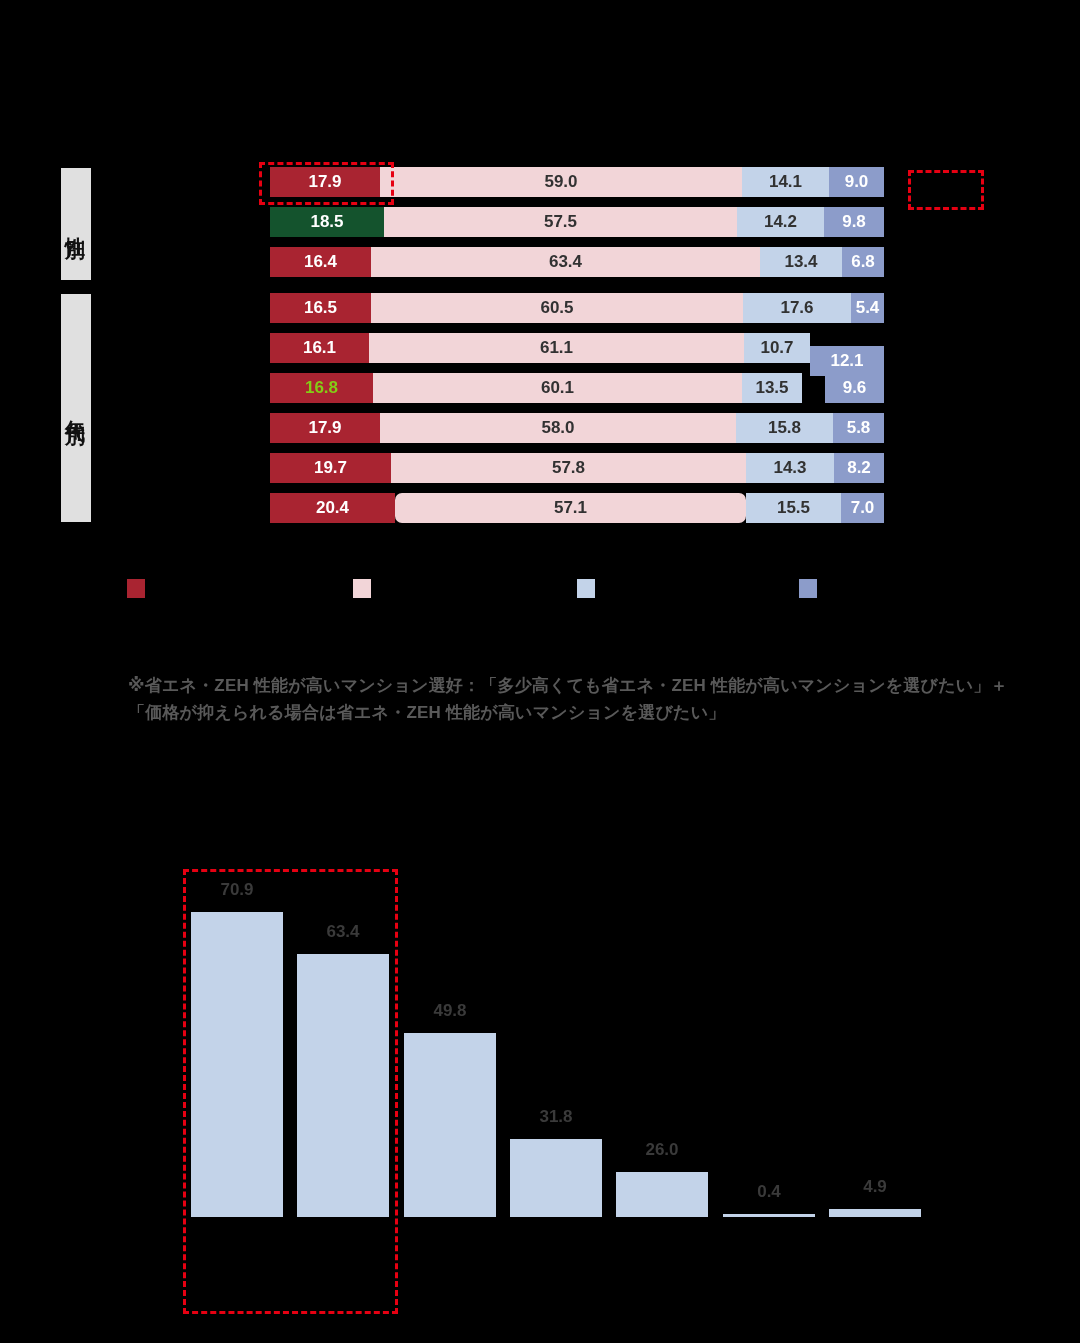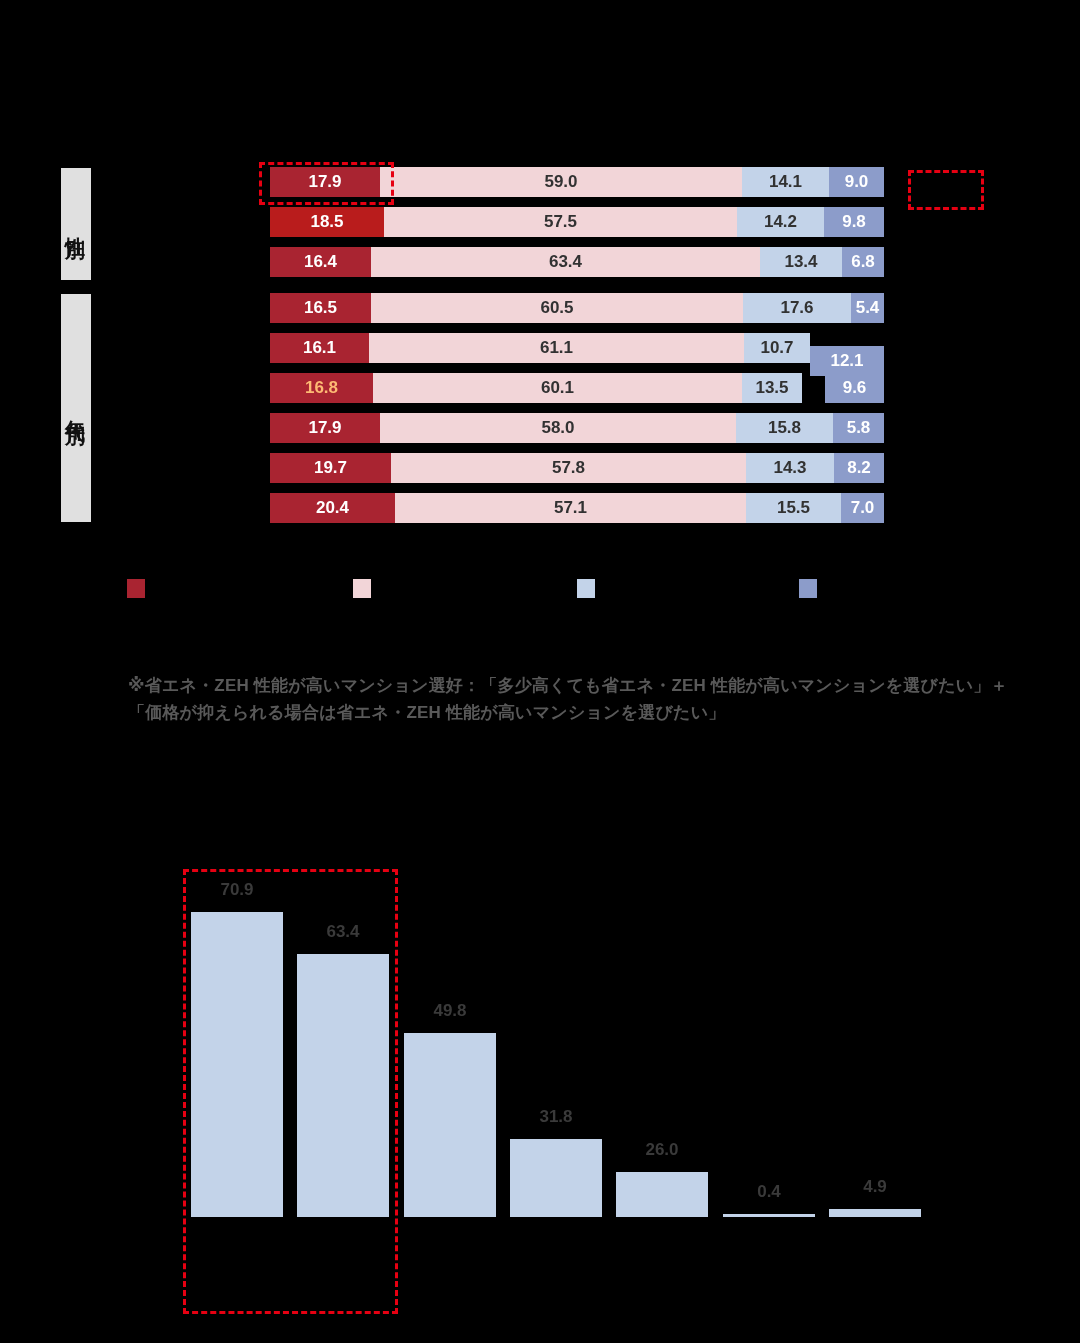--- a/index.html
+++ b/index.html
@@ -35,51 +35,51 @@
 <body>
 
 <div class="canvas">
 
   <div class="abs" id="stacked-chart">
       <div class="group-band" style="left: 61px; top: 144px; width: 30px; height: 112px;">性別</div>
       <div class="seg" style="left: 270px; top: 143px; width: 110px; background: rgb(169, 36, 49); color: rgb(255, 255, 255);">17.9</div>
       <div class="seg" style="left: 380px; top: 143px; width: 362px; background: rgb(242, 213, 216); color: rgb(50, 50, 50);">59.0</div>
       <div class="seg" style="left: 742px; top: 143px; width: 87px; background: rgb(195, 211, 233); color: rgb(50, 50, 50);">14.1</div>
       <div class="seg" style="left: 829px; top: 143px; width: 55px; background: rgb(140, 156, 202); color: rgb(255, 255, 255);">9.0</div>
-      <div class="seg" style="left: 270px; top: 183px; width: 114px; background: #b91c1c; color: rgb(255, 255, 255);">18.5</div>
+      <div class="seg" style="left: 270px; top: 183px; width: 114px; background: #14532d; color: rgb(255, 255, 255);">18.5</div>
       <div class="seg" style="left: 384px; top: 183px; width: 353px; background: rgb(242, 213, 216); color: rgb(50, 50, 50);">57.5</div>
       <div class="seg" style="left: 737px; top: 183px; width: 87px; background: rgb(195, 211, 233); color: rgb(50, 50, 50);">14.2</div>
       <div class="seg" style="left: 824px; top: 183px; width: 60px; background: rgb(140, 156, 202); color: rgb(255, 255, 255);">9.8</div>
       <div class="seg" style="left: 270px; top: 223px; width: 101px; background: rgb(169, 36, 49); color: rgb(255, 255, 255);">16.4</div>
       <div class="seg" style="left: 371px; top: 223px; width: 389px; background: rgb(242, 213, 216); color: rgb(50, 50, 50);">63.4</div>
       <div class="seg" style="left: 760px; top: 223px; width: 82px; background: rgb(195, 211, 233); color: rgb(50, 50, 50);">13.4</div>
       <div class="seg" style="left: 842px; top: 223px; width: 42px; background: rgb(140, 156, 202); color: rgb(255, 255, 255);">6.8</div>
       <div class="group-band" style="left: 61px; top: 270px; width: 30px; height: 228px;">年代別</div>
       <div class="seg" style="left: 270px; top: 269px; width: 101px; background: rgb(169, 36, 49); color: rgb(255, 255, 255);">16.5</div>
       <div class="seg" style="left: 371px; top: 269px; width: 372px; background: rgb(242, 213, 216); color: rgb(50, 50, 50);">60.5</div>
       <div class="seg" style="left: 743px; top: 269px; width: 108px; background: rgb(195, 211, 233); color: rgb(50, 50, 50);">17.6</div>
       <div class="seg" style="left: 851px; top: 269px; width: 33px; background: rgb(140, 156, 202); color: rgb(255, 255, 255);">5.4</div>
       <div class="seg" style="left: 270px; top: 309px; width: 99px; background: rgb(169, 36, 49); color: rgb(255, 255, 255);">16.1</div>
       <div class="seg" style="left: 369px; top: 309px; width: 375px; background: rgb(242, 213, 216); color: rgb(50, 50, 50);">61.1</div>
       <div class="seg" style="left: 744px; top: 309px; width: 66px; background: rgb(195, 211, 233); color: rgb(50, 50, 50);">10.7</div>
       <div class="seg" style="left: 810px; top: 322px; width: 74px; background: rgb(140, 156, 202); color: rgb(255, 255, 255);">12.1</div>
-      <div class="seg" style="left: 270px; top: 349px; width: 103px; background: rgb(169, 36, 49); color: #fdba74;">16.8</div>
+      <div class="seg" style="left: 270px; top: 349px; width: 103px; background: rgb(169, 36, 49); color: #84cc16;">16.8</div>
       <div class="seg" style="left: 373px; top: 349px; width: 369px; background: rgb(242, 213, 216); color: rgb(50, 50, 50);">60.1</div>
       <div class="seg" style="left: 742px; top: 349px; width: 60px; background: rgb(195, 211, 233); color: rgb(50, 50, 50);">13.5</div>
       <div class="seg" style="left: 825px; top: 349px; width: 59px; background: rgb(140, 156, 202); color: rgb(255, 255, 255);">9.6</div>
       <div class="seg" style="left: 270px; top: 389px; width: 110px; background: rgb(169, 36, 49); color: rgb(255, 255, 255);">17.9</div>
       <div class="seg" style="left: 380px; top: 389px; width: 356px; background: rgb(242, 213, 216); color: rgb(50, 50, 50);">58.0</div>
       <div class="seg" style="left: 736px; top: 389px; width: 97px; background: rgb(195, 211, 233); color: rgb(50, 50, 50);">15.8</div>
       <div class="seg" style="left: 833px; top: 389px; width: 51px; background: rgb(140, 156, 202); color: rgb(255, 255, 255);">5.8</div>
       <div class="seg" style="left: 270px; top: 429px; width: 121px; background: rgb(169, 36, 49); color: rgb(255, 255, 255);">19.7</div>
       <div class="seg" style="left: 391px; top: 429px; width: 355px; background: rgb(242, 213, 216); color: rgb(50, 50, 50);">57.8</div>
       <div class="seg" style="left: 746px; top: 429px; width: 88px; background: rgb(195, 211, 233); color: rgb(50, 50, 50);">14.3</div>
       <div class="seg" style="left: 834px; top: 429px; width: 50px; background: rgb(140, 156, 202); color: rgb(255, 255, 255);">8.2</div>
       <div class="seg" style="left: 270px; top: 469px; width: 125px; background: rgb(169, 36, 49); color: rgb(255, 255, 255);">20.4</div>
-      <div class="seg" style="left: 395px; top: 469px; width: 351px; background: rgb(242, 213, 216); color: rgb(50, 50, 50);">57.1</div>
+      <div class="seg" style="left: 395px; top: 469px; width: 351px; background: rgb(242, 213, 216); color: rgb(50, 50, 50); border-radius: 7px;">57.1</div>
       <div class="seg" style="left: 746px; top: 469px; width: 95px; background: rgb(195, 211, 233); color: rgb(50, 50, 50);">15.5</div>
       <div class="seg" style="left: 841px; top: 469px; width: 43px; background: rgb(140, 156, 202); color: rgb(255, 255, 255);">7.0</div>
     </div>
 
   <div class="abs" id="legend">
       <div class="legend-swatch" style="left: 127px; top: 555px; background: rgb(169, 36, 49);"></div>
       <div class="legend-swatch" style="left: 353px; top: 555px; background: rgb(242, 213, 216);"></div>
       <div class="legend-swatch" style="left: 577px; top: 555px; background: rgb(195, 211, 233);"></div>
       <div class="legend-swatch" style="left: 799px; top: 555px; background: rgb(140, 156, 202);"></div>
     </div>

